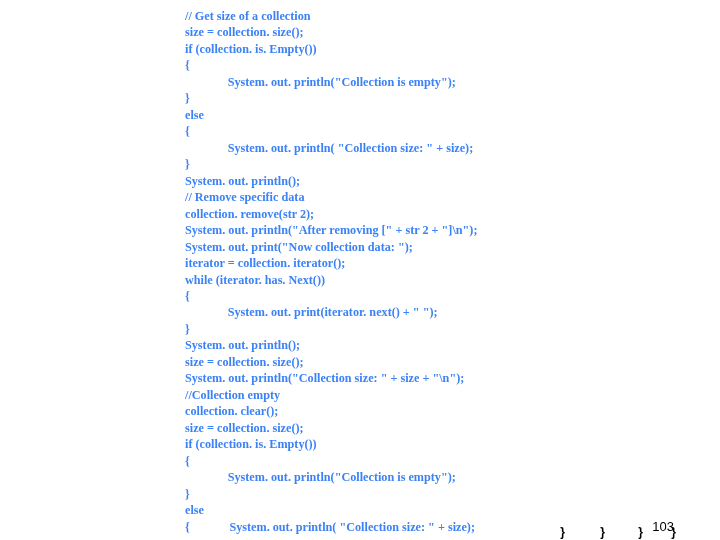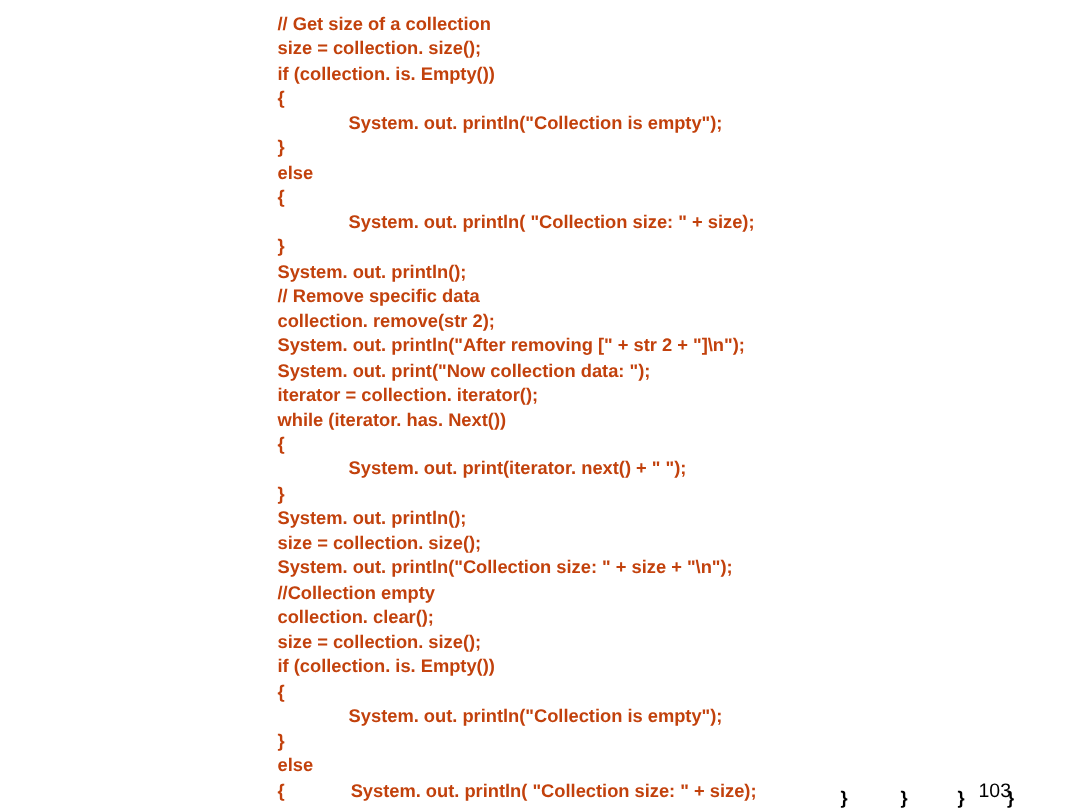--- a/index.html
+++ b/index.html
@@ -13,21 +13,22 @@
       font-size: 12.2px;
       line-height: 1.35;
       position: relative;
       overflow: hidden;
     }
     .code-block {
       position: absolute;
       left: 185px;
       top: 8px;
       white-space: pre;
-      color: #c2410c;
+      color: #3b82f6;
+      font-family: Liberation Serif, serif;
     }
     .page-number {
       position: absolute;
       right: 46px;
       top: 490px;
       font-weight: normal;
       font-size: 13px;
       margin-top: 28px;
     }
     .trailing-braces {

